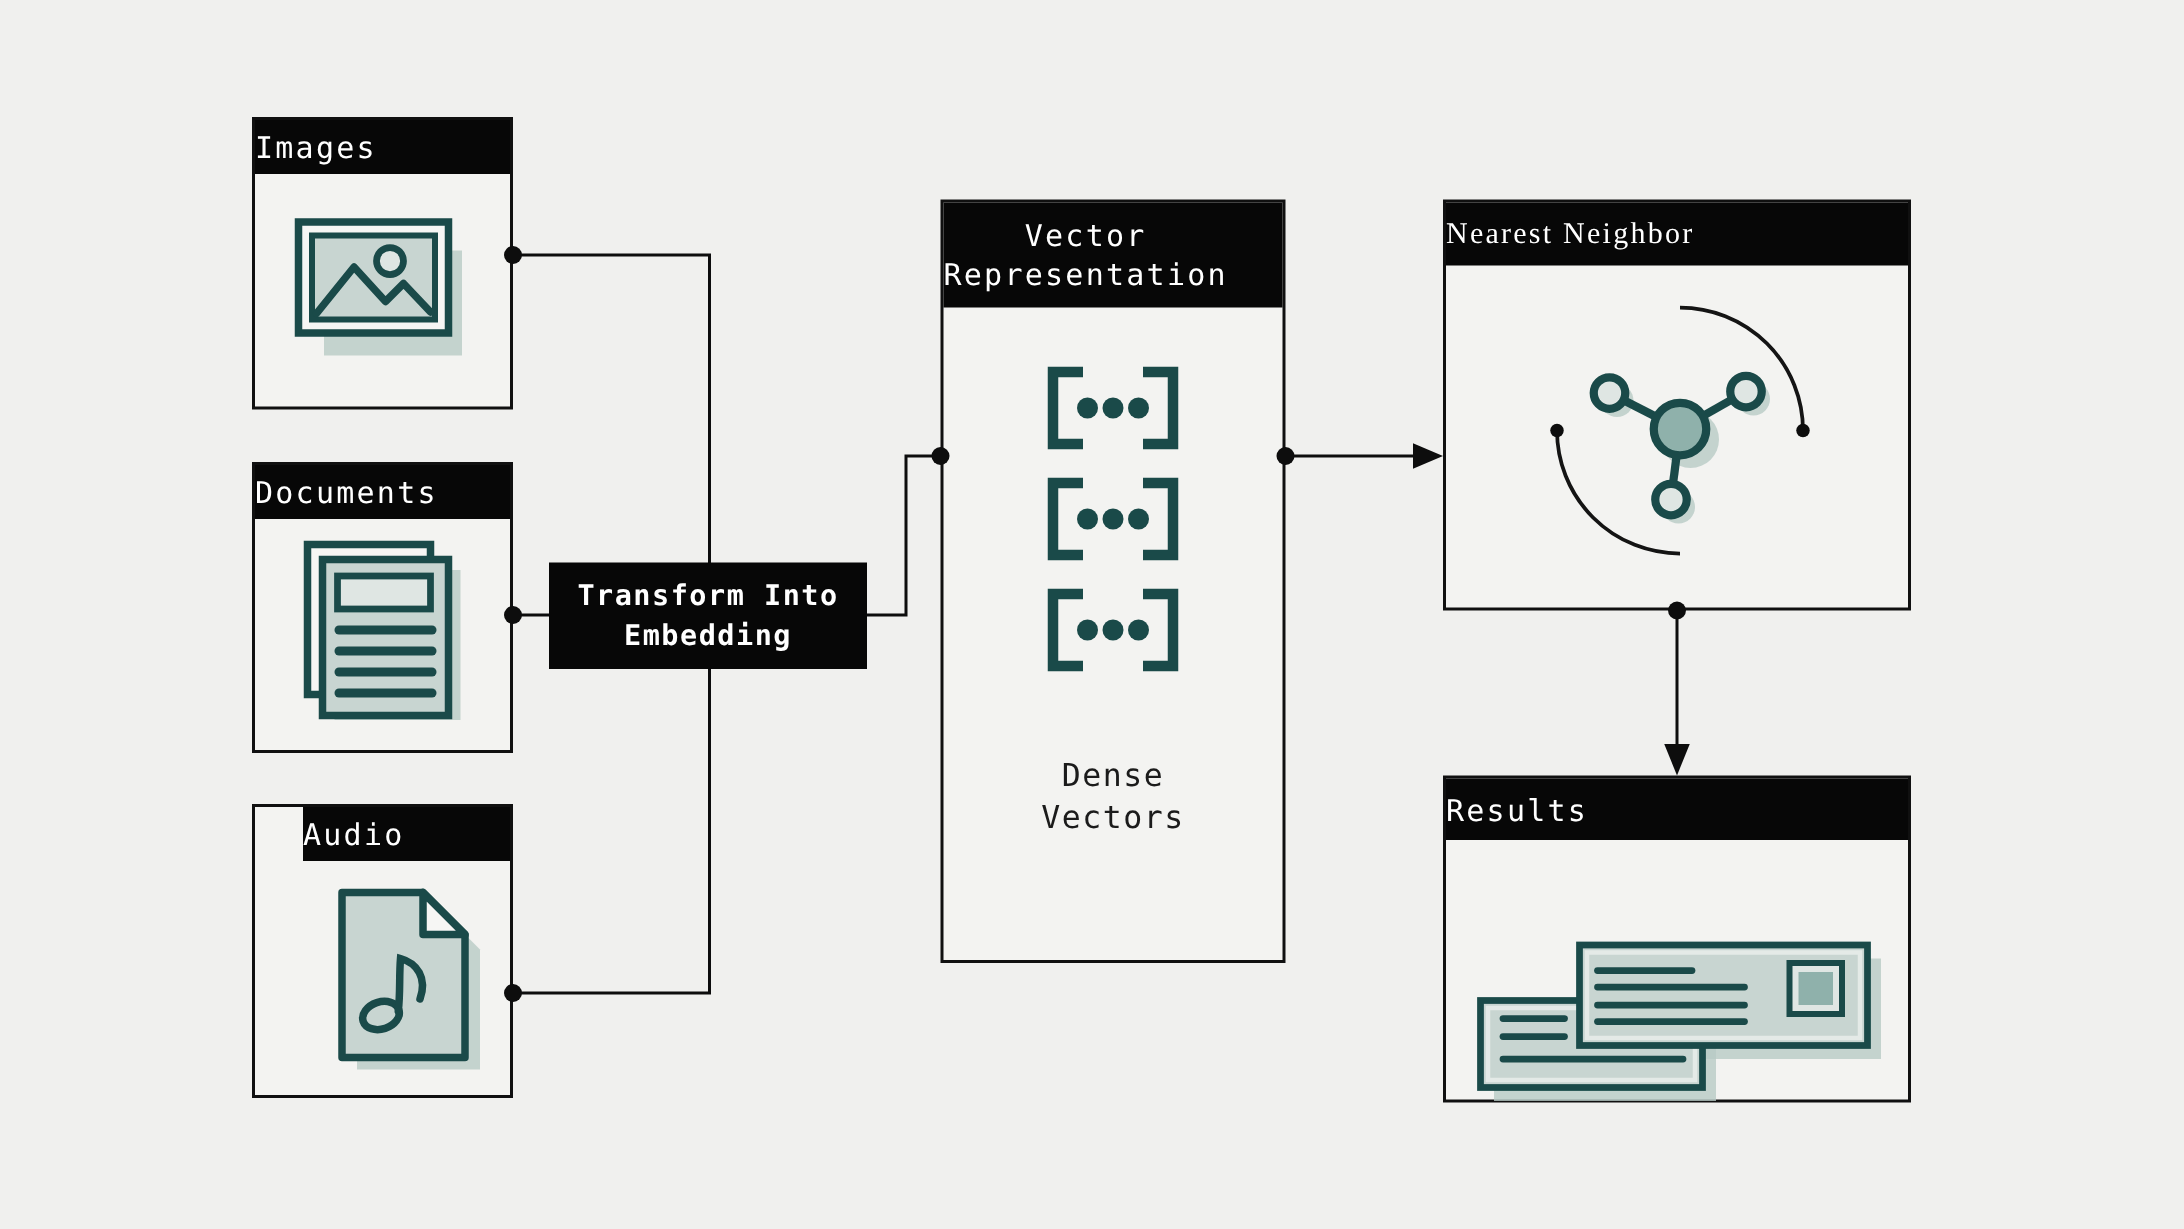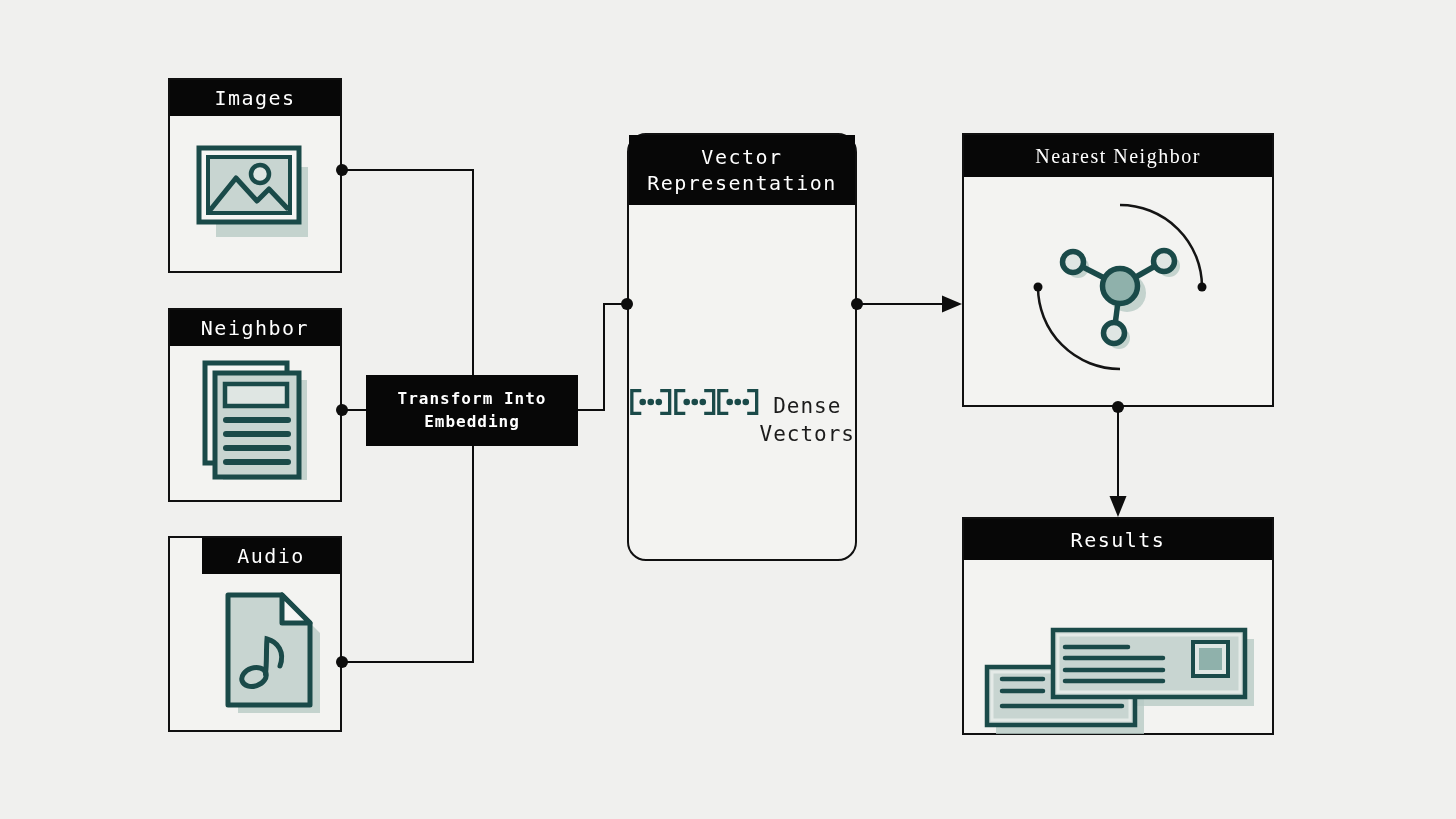--- a/index.html
+++ b/index.html
@@ -38,45 +38,45 @@
   .gapstroke{stroke:#e4eae7;fill:none;}
 
   .node{
     position:absolute;box-sizing:border-box;
     background:var(--panel-fill);
     border:2px solid var(--panel-border);
     display:flex;flex-direction:column;
   }
   .node-header{
     background:var(--header-fill);color:var(--header-text);
-    display:flex;align-items:center;justify-content:center;
+    display:flex;align-items:center;justify-content:flex-start;
     font-size:20px;letter-spacing:1.5px;line-height:1.3;
     text-align:center;white-space:pre-line;flex:0 0 auto;
   }
   .node-body{flex:1 1 auto;display:flex;align-items:center;justify-content:center;position:relative;}
 
   .node--images{left:168px;top:78px;width:174px;height:195px;}
   .node--documents{left:168px;top:308px;width:174px;height:194px;}
   .node--audio{left:168px;top:536px;width:174px;height:196px;padding-left:32px;}
   .node--images .node-header,.node--documents .node-header,.node--audio .node-header{height:36px;}
 
   .node--transform{
     left:366px;top:375px;width:212px;height:71px;
     background:var(--header-fill);border:none;
     align-items:center;justify-content:center;
   }
   .transform-label{
-    color:var(--header-text);font-weight:bold;font-size:16px;letter-spacing:1px;
+    color:var(--header-text);font-weight:bold;font-size:19px;letter-spacing:1px;
     line-height:1.4;text-align:center;white-space:pre-line;margin:auto;
   }
 
-  .node--vector{left:627px;top:133px;width:230px;height:428px;border-radius:19px;}
+  .node--vector{left:627px;top:133px;width:230px;height:509px;}
   .node--vector .node-header{height:70px;}
   .node--vector .node-body{
-    flex-direction:row;justify-content:flex-start;
+    flex-direction:column;justify-content:flex-start;
     padding-top:39px;row-gap:18px;
   }
   .vector-caption{
     margin-top:37px;font-size:21px;letter-spacing:1px;line-height:1.35;
     color:var(--caption-text);text-align:center;white-space:pre-line;
   }
 
   .node--nearest{left:962px;top:133px;width:312px;height:274px;}
   .node--nearest .node-header{height:42px;font-family:Liberation Serif, serif;}
 
@@ -106,21 +106,21 @@
         <rect class="f-page tstroke" stroke-width="5" x="5" y="5" width="100" height="74"></rect>
         <rect class="f-sage tstroke" stroke-width="4" x="14" y="14" width="82" height="56"></rect>
         <circle class="f-light tstroke" stroke-width="4.5" cx="66" cy="31" r="9"></circle>
         <path class="nofill tstroke" stroke-width="5" stroke-linejoin="round" stroke-linecap="round" d="M17,66 L42,35 L63,58 L75,46 L93,65"></path>
       </svg>
     </div>
   </section>
 
   <section class="node node--documents">
     <header class="node-header">
-      <span>Neighbor</span>
+      <span>Documents</span>
     </header>
     <div class="node-body">
       <svg width="108" height="126" viewBox="0 0 108 126" aria-hidden="true">
         <rect class="f-shadow" x="22" y="20" width="84" height="100"></rect>
         <rect class="f-page tstroke" stroke-width="5" x="4" y="3" width="82" height="100"></rect>
         <rect class="f-sage tstroke" stroke-width="5" x="14" y="13" width="84" height="104"></rect>
         <rect class="f-light tstroke" stroke-width="4.5" x="24" y="24" width="62" height="22"></rect>
         <line class="tstroke" stroke-width="6" stroke-linecap="round" x1="25" y1="60" x2="87" y2="60"></line>
         <line class="tstroke" stroke-width="6" stroke-linecap="round" x1="25" y1="74" x2="87" y2="74"></line>
         <line class="tstroke" stroke-width="6" stroke-linecap="round" x1="25" y1="88" x2="87" y2="88"></line>

